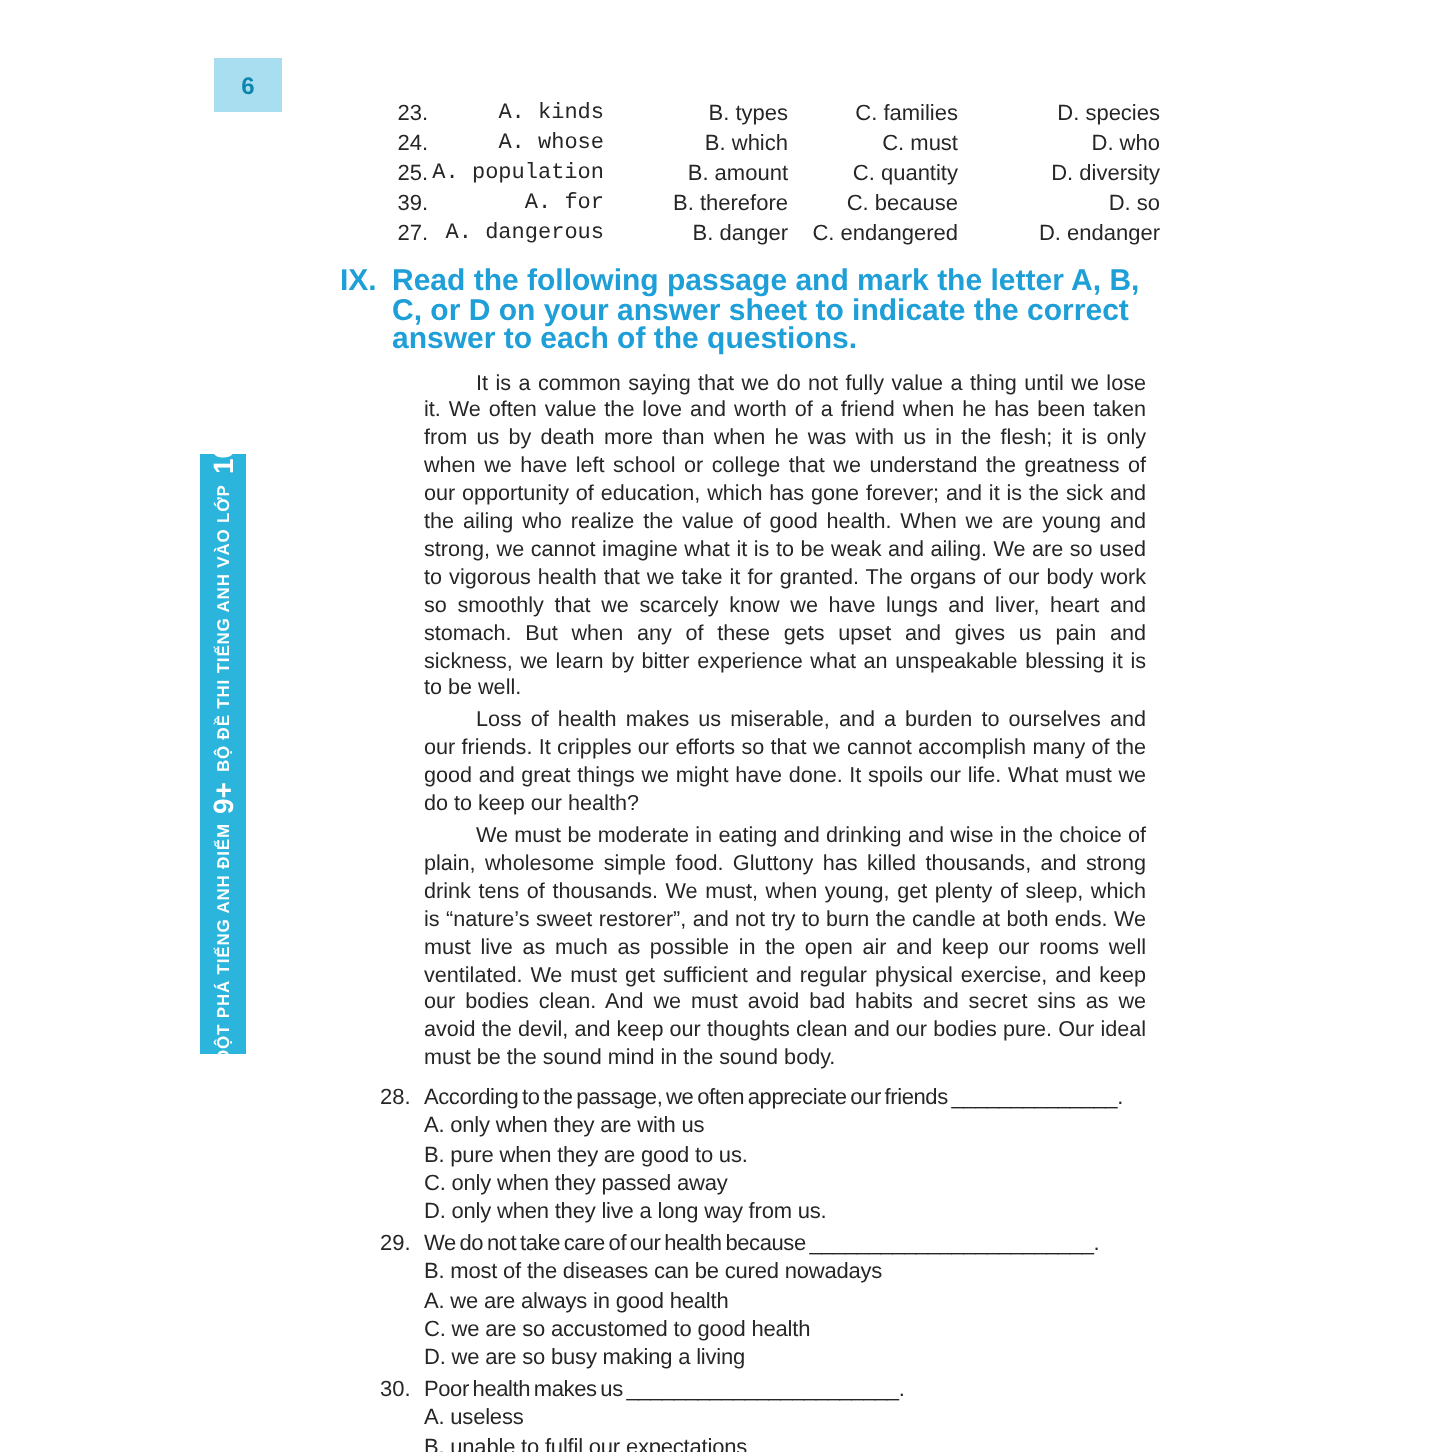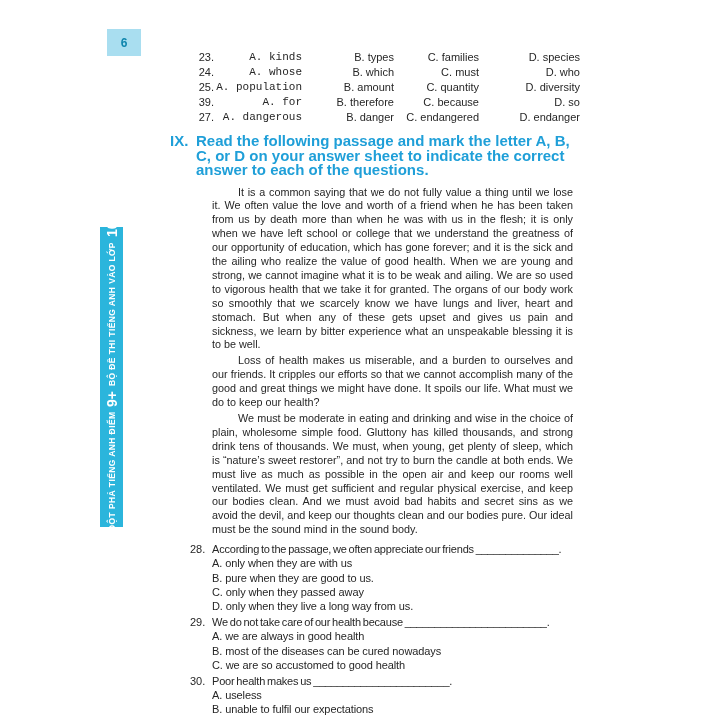--- a/index.html
+++ b/index.html
@@ -133,23 +133,24 @@
         <div class="q-opt">B. pure when they are good to us.</div>
         <div class="q-opt">C. only when they passed away</div>
         <div class="q-opt">D. only when they live a long way from us.</div>
       </div>
     </div>
 
     <div class="qblock">
       <span class="q-num">29.</span>
       <div class="q-body">
         <div class="q-text">We do not take care of our health because ________________________.</div>
+        <div class="q-opt">B. most of the diseases can be cured nowadays</div>
         <div class="q-opt">A. we are always in good health</div>
-        <div class="q-opt">B. most of the diseases can be cured nowadays</div>
         <div class="q-opt">C. we are so accustomed to good health</div>
+        <div class="q-opt">D. we are so busy making a living</div>
       </div>
     </div>
 
     <div class="qblock">
       <span class="q-num">30.</span>
       <div class="q-body">
         <div class="q-text">Poor health makes us _______________________.</div>
         <div class="q-opt">A. useless</div>
         <div class="q-opt">B. unable to fulfil our expectations</div>
 

